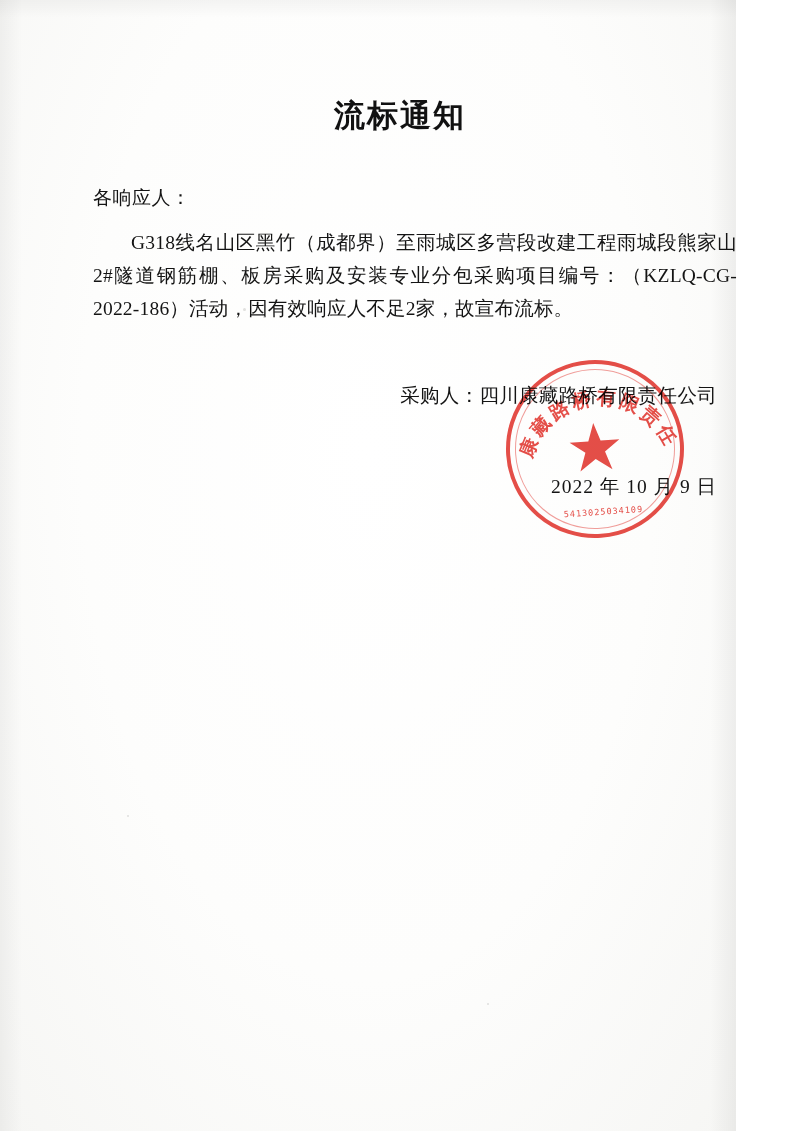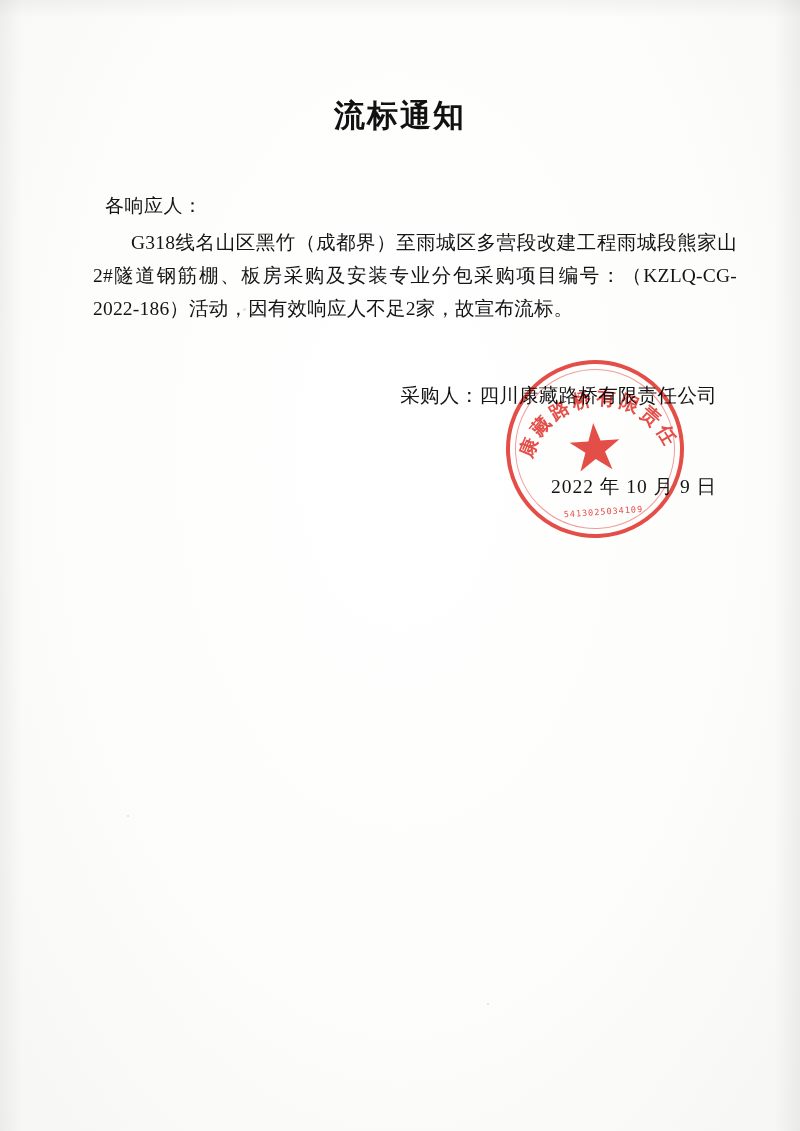--- a/index.html
+++ b/index.html
@@ -9,21 +9,21 @@
   body {
     width: 800px;
     height: 1131px;
     background: #ffffff;
     font-family: "Liberation Serif", "DejaVu Serif", serif;
     color: #1a1a1a;
     overflow: hidden;
   }
   .page {
     position: relative;
-    width: 800px;
+    width: 736px;
     height: 1131px;
     background:
       radial-gradient(ellipse at 50% 40%, #ffffff 0%, #fdfdfc 55%, #f6f6f4 100%);
   }
   
   .page:before {
     content: "";
     position: absolute;
     inset: 0;
     background: linear-gradient(90deg, rgba(0,0,0,0.045) 0px, rgba(0,0,0,0.0) 22px),
@@ -39,25 +39,24 @@
     text-align: center;
     font-family: "DejaVu Serif", "Liberation Serif", serif;
     font-size: 31px;
     font-weight: bold;
     letter-spacing: 2px;
     color: #111;
   }
   .salutation {
     position: absolute;
     top: 185px;
-    left: 105px;
+    left: 93px;
     font-size: 19px;
     letter-spacing: 0.5px;
     color: #141414;
-    margin-top: 8px;
   }
   .body-text {
     position: absolute;
     top: 226px;
     left: 93px;
     width: 644px;
     font-size: 19.5px;
     line-height: 33px;
     text-align: justify;
     text-indent: 38px;

